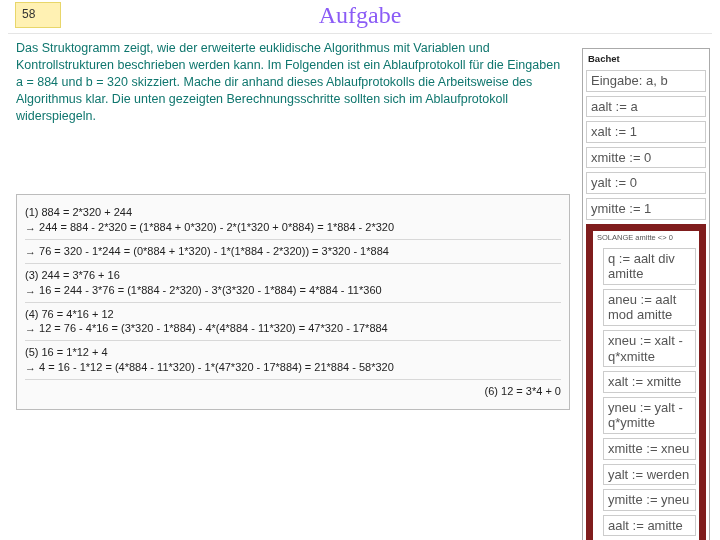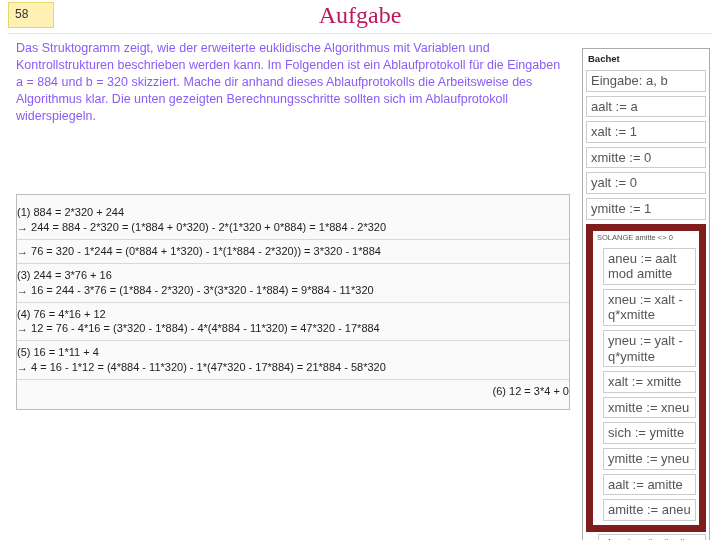--- a/index.html
+++ b/index.html
@@ -1,22 +1,22 @@
 <!DOCTYPE html>
 <html><head>
 <meta charset="utf-8">
 <style>
   * { box-sizing: border-box; margin: 0; padding: 0; }
   body { width: 720px; height: 540px; background: #fff; font-family: Verdana, Arial, sans-serif; font-size: 11px; color: #222; position: relative; overflow: hidden; }
   .header { position: relative; height: 32px; border-bottom: 1px solid #e5e5e5; margin: 2px 8px 0 8px; }
-  .page-num-yellow { position: absolute; left: 0; top: 0; width: 46px; height: 26px; background: #fff1b3; border: 1px solid #e8d66a; font-size: 12px; padding: 4px 6px; color: #333; }
-  .title { position: absolute; left: 0; right: 0; text-align: center; top: 0; font-family: "Times New Roman", serif; font-size: 24px; color: #be185d; }
+  .page-num-yellow { position: absolute; left: 7px; top: 0; width: 46px; height: 26px; background: #fff1b3; border: 1px solid #e8d66a; font-size: 12px; padding: 4px 6px; color: #333; }
+  .title { position: absolute; left: 0; right: 0; text-align: center; top: 0; font-family: "Times New Roman", serif; font-size: 24px; color: #8b5cf6; }
   .content { position: absolute; top: 40px; left: 16px; right: 150px; bottom: 4px; }
-  .body-text { font-size: 12.5px; line-height: 1.35; color: #8b5cf6; margin-bottom: 14px; }
-  .calc-box { border: 1px solid #bcbcbc; background: #fafafa; padding: 6px 0; margin-top: 70px; font-size: 11px; line-height: 1.35; }
+  .body-text { font-size: 12.5px; line-height: 1.35; color: #0f766e; margin-bottom: 14px; }
+  .calc-box { border: 1px solid #bcbcbc; background: #fafafa; padding: 6px 8px; margin-top: 70px; font-size: 11px; line-height: 1.35; }
   .calc-item { border-bottom: 1px solid #d8d8d8; padding: 4px 0; }
   .calc-item:last-child { border-bottom: none; text-align: right; }
   .sidebar { position: absolute; top: 48px; right: 10px; width: 128px; border: 1px solid #aaa; background: #fff; font-size: 8px; font-family: Arial, sans-serif; }
   .sb-title { font-weight: bold; font-size: 9.5px; padding: 4px 5px 2px 5px; }
   .sb-row { border: 1px solid #ccc; margin: 4px 3px; padding: 2px 4px; color: #555; font-size: 13px; line-height: 1.2; }
   .sb-loop { border: 7px solid #7f1d1d; margin: 2px 3px; }
   .sb-loop-head { padding: 2px 4px; color: #555; font-size: 7.5px; }
   .sb-loop-body { border-left: 8px solid transparent; }
   .sb-loop-body .sb-row { margin-left: 2px; }
   .sb-out { border: 1px solid #ccc; margin: 2px 3px 4px 15px; padding: 2px 8px; color: #555; font-size: 7.5px; }
@@ -35,52 +35,53 @@
   <div class="calc-box">
     <div class="calc-item">
       <div>(1) 884 = 2*320 + 244</div>
       <div>→ 244 = 884 - 2*320 = (1*884 + 0*320) - 2*(1*320 + 0*884) = 1*884 - 2*320</div>
     </div>
     <div class="calc-item">
       <div>→ 76 = 320 - 1*244 = (0*884 + 1*320) - 1*(1*884 - 2*320)) = 3*320 - 1*884</div>
     </div>
     <div class="calc-item">
       <div>(3) 244 = 3*76 + 16</div>
-      <div>→ 16 = 244 - 3*76 = (1*884 - 2*320) - 3*(3*320 - 1*884) = 9*884 - 11*320</div>
+      <div>→ 16 = 244 - 3*76 = (1*884 - 2*320) - 3*(3*320 - 1*884) = 4*884 - 11*360</div>
     </div>
     <div class="calc-item">
       <div>(4) 76 = 4*16 + 12</div>
       <div>→ 12 = 76 - 4*16 = (3*320 - 1*884) - 4*(4*884 - 11*320) = 47*320 - 17*884</div>
     </div>
     <div class="calc-item">
-      <div>(5) 16 = 1*11 + 4</div>
+      <div>(5) 16 = 1*12 + 4</div>
       <div>→ 4 = 16 - 1*12 = (4*884 - 11*320) - 1*(47*320 - 17*884) = 21*884 - 58*320</div>
     </div>
     <div class="calc-item">
       <div>(6) 12 = 3*4 + 0</div>
     </div>
   </div>
 </div>
 
 <div class="sidebar">
   <div class="sb-title">Bachet</div>
   <div class="sb-row">Eingabe: a, b</div>
   <div class="sb-row">aalt := a</div>
   <div class="sb-row">xalt := 1</div>
   <div class="sb-row">xmitte := 0</div>
   <div class="sb-row">yalt := 0</div>
   <div class="sb-row">ymitte := 1</div>
   <div class="sb-loop">
     <div class="sb-loop-head">SOLANGE amitte &lt;&gt; 0</div>
     <div class="sb-loop-body">
+      <div class="sb-row">q := aalt div amitte</div>
       <div class="sb-row">aneu := aalt mod amitte</div>
       <div class="sb-row">xneu := xalt - q*xmitte</div>
+      <div class="sb-row">xalt := xmitte</div>
       <div class="sb-row">yneu := yalt - q*ymitte</div>
-      <div class="sb-row">xalt := xmitte</div>
       <div class="sb-row">xmitte := xneu</div>
-      <div class="sb-row">sich := ymitte</div>
+      <div class="sb-row">yalt := werden</div>
       <div class="sb-row">ymitte := yneu</div>
       <div class="sb-row">aalt := amitte</div>
       <div class="sb-row">amitte := aneu</div>
     </div>
   </div>
   <div class="sb-out">Ausgabe: aalt, xalt, yalt</div>
 </div>
 
 </body></html>

